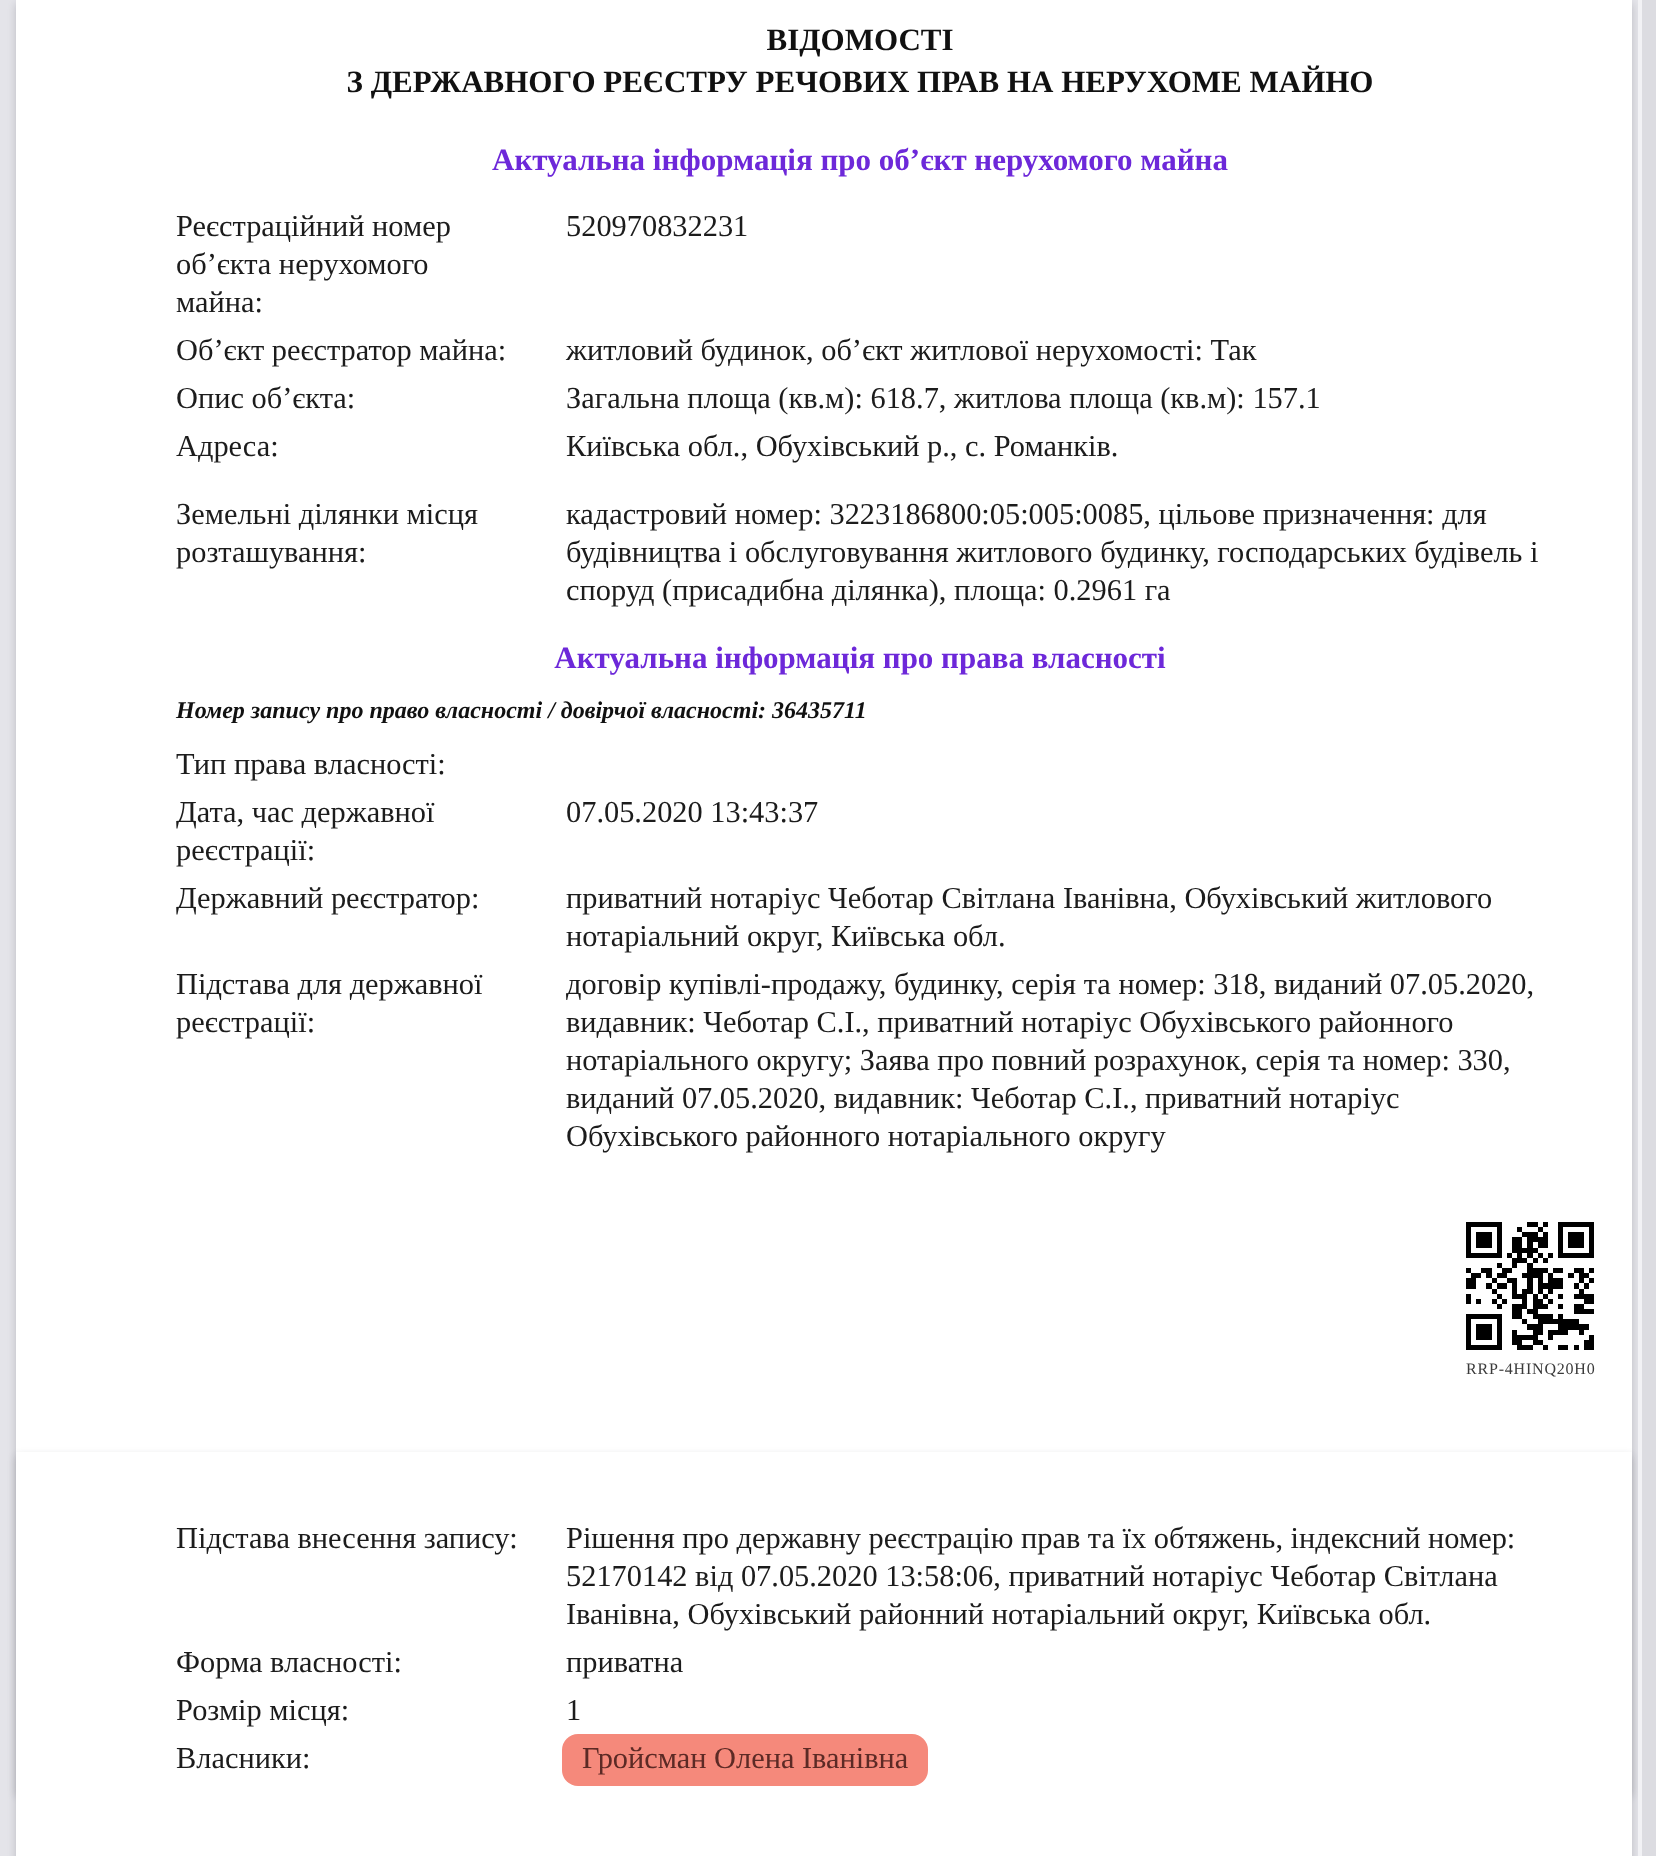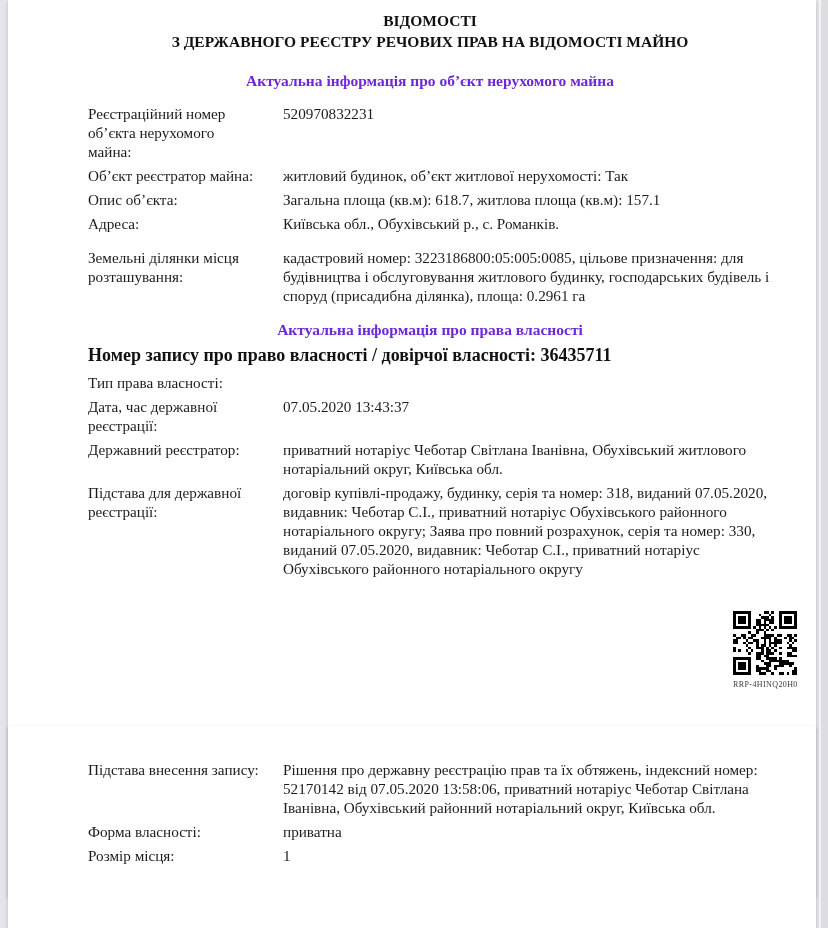--- a/index.html
+++ b/index.html
@@ -17,21 +17,21 @@
     box-shadow:0 2px 4px rgba(40,40,60,0.22);
   }
   #page1 { top:0; height:896px; padding:10px 44px 4px 80px; }
   #page2 { top:726px; height:220px; padding:34px 44px 0 80px; }
 
   .doc-title { text-align:center; font-weight:bold; font-size:15.5px; line-height:21px; color:#111; }
   .section-title { text-align:center; font-weight:bold; font-size:15.5px; line-height:19px; color:#6d28d9; }
   .mt18 { margin-top:19px; }
   .mt14 { margin-top:15px; }
 
-  .record-line { font-weight:bold; font-size:18px; line-height:19px; margin-top:7px; color:#111; }
+  .record-line { font-weight:bold; font-size:12px; line-height:19px; margin-top:7px; color:#111;font-style:italic; }
 
   .rows { margin-top:14px; }
   .row {
     display:grid; grid-template-columns:172px 1fr; column-gap:23px;
     margin-bottom:5px; font-size:15.2px; line-height:19px;
   }
   .row.gap-before { margin-top:15px; }
   .lbl, .val { color:#1c1c1c; }
 
   .qr-block { position:absolute; top:611px; right:19px; width:64px; text-align:center; }
@@ -57,21 +57,21 @@
 </style>
 </head>
 <body>
 
 <div id="viewport">
 
   <div class="page" id="page1">
 
     <div class="doc-title">
       <div>ВІДОМОСТІ</div>
-      <div>З ДЕРЖАВНОГО РЕЄСТРУ РЕЧОВИХ ПРАВ НА ВІДОМОСТІ МАЙНО</div>
+      <div>З ДЕРЖАВНОГО РЕЄСТРУ РЕЧОВИХ ПРАВ НА НЕРУХОМЕ МАЙНО</div>
     </div>
 
     <div class="section-title mt18">Актуальна інформація про об’єкт нерухомого майна</div>
 
     <div class="rows">
       <div class="row">
         <div class="lbl">Реєстраційний номер об’єкта нерухомого майна:</div>
         <div class="val">520970832231</div>
       </div>
       <div class="row">
@@ -421,18 +421,24 @@
         <div class="val">Рішення про державну реєстрацію прав та їх обтяжень, індексний номер: 52170142 від 07.05.2020 13:58:06, приватний нотаріус Чеботар Світлана Іванівна, Обухівський районний нотаріальний округ, Київська обл.</div>
       </div>
       <div class="row">
         <div class="lbl">Форма власності:</div>
         <div class="val">приватна</div>
       </div>
       <div class="row">
         <div class="lbl">Розмір місця:</div>
         <div class="val">1</div>
       </div>
+      <div class="row">
+        <div class="lbl">Власники:</div>
+        <div class="val">
+          <span class="highlight">Гройсман Олена Іванівна</span>
+        </div>
+      </div>
     </div>
   </div>
 
   <div class="scrollbar-track"></div>
 
 </div>
 
 </body></html>

